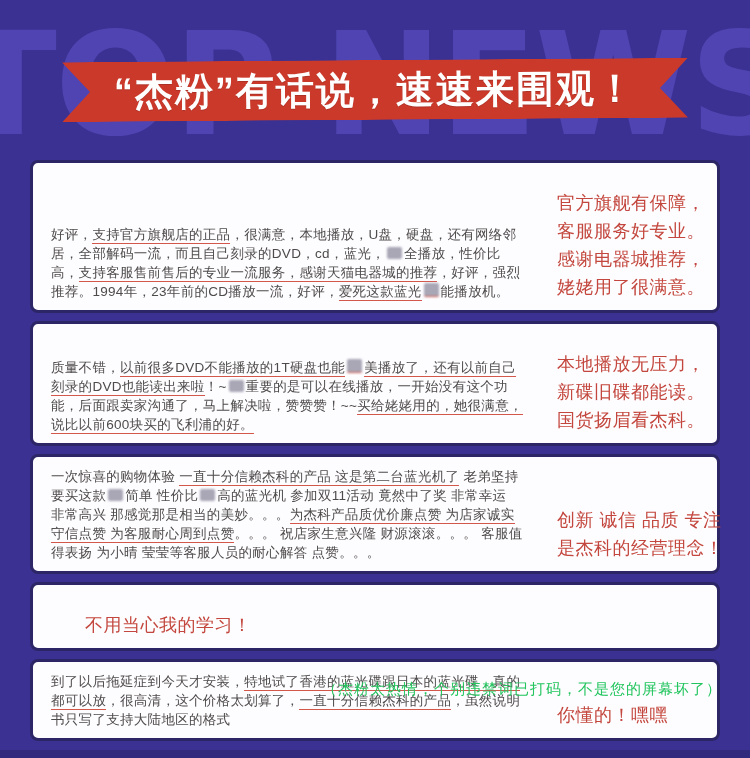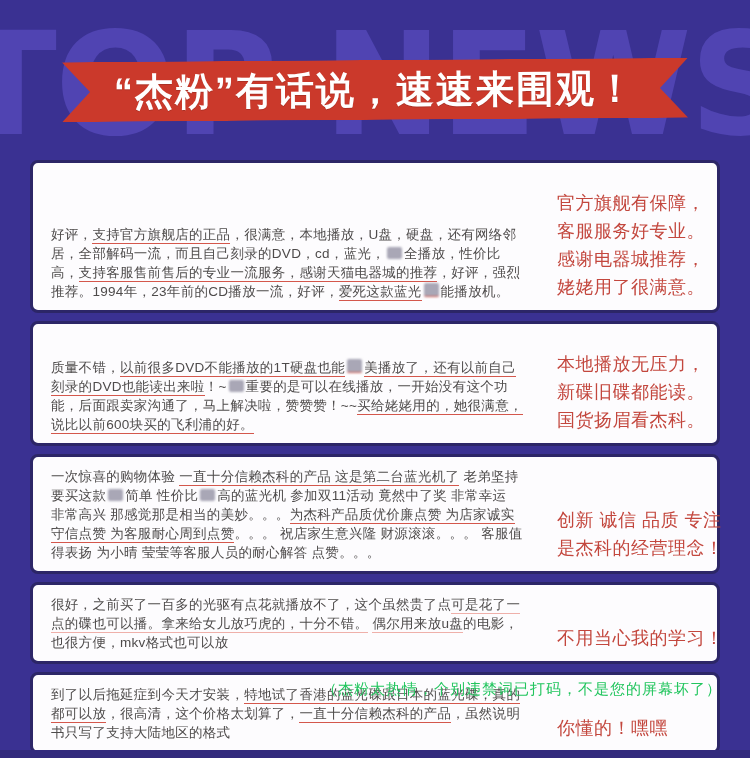--- a/index.html
+++ b/index.html
@@ -96,21 +96,20 @@
 
   <section class="card">
     <p class="review-text"><span>一次惊喜的购物体验 </span><span class="ul">一直十分信赖杰科的产品 这是第二台蓝光机了</span><span> 老弟坚持要买这款</span><span class="censor"></span><span>简单 性价比</span><span class="censor"></span><span>高的蓝光机 参加双11活动 竟然中了奖 非常幸运 非常高兴 那感觉那是相当的美妙。。。</span><span class="ul">为杰科产品质优价廉点赞 为店家诚实守信点赞 为客服耐心周到点赞</span><span>。。。 祝店家生意兴隆 财源滚滚。。。 客服值得表扬 为小晴 莹莹等客服人员的耐心解答 点赞。。。</span></p>
     <div class="review-comment">
           <div>创新 诚信 品质 专注</div>
           <div>是杰科的经营理念！</div>
         </div>
   </section>
 
   <section class="card">
-    <p class="review-text"><span>很好，之前买了一百多的光驱有点花就播放不了，这个虽然贵了点</span><span class="ul light">可是花了一点的碟也可以播。拿来给女儿放巧虎的，十分不错。</span><span> </span><span class="ul light">偶尔用来放u盘</span><span>的电影，也很方便，mkv格式也可以放</span></p>
     <div class="review-comment">
           <div>不用当心我的学习！</div>
         </div>
   </section>
 
   <section class="card">
     <p class="review-text"><span>到了以后拖延症到今天才安装，</span><span class="ul">特地试了香港的蓝光碟跟日本的蓝光碟，真的都可以放</span><span>，很高清，这个价格太划算了，</span><span class="ul">一直十分信赖杰科的产品</span><span>，虽然说明书只写了支持大陆地区的格式</span></p>
     <div class="review-comment">
           <div>你懂的！嘿嘿</div>
         </div>

